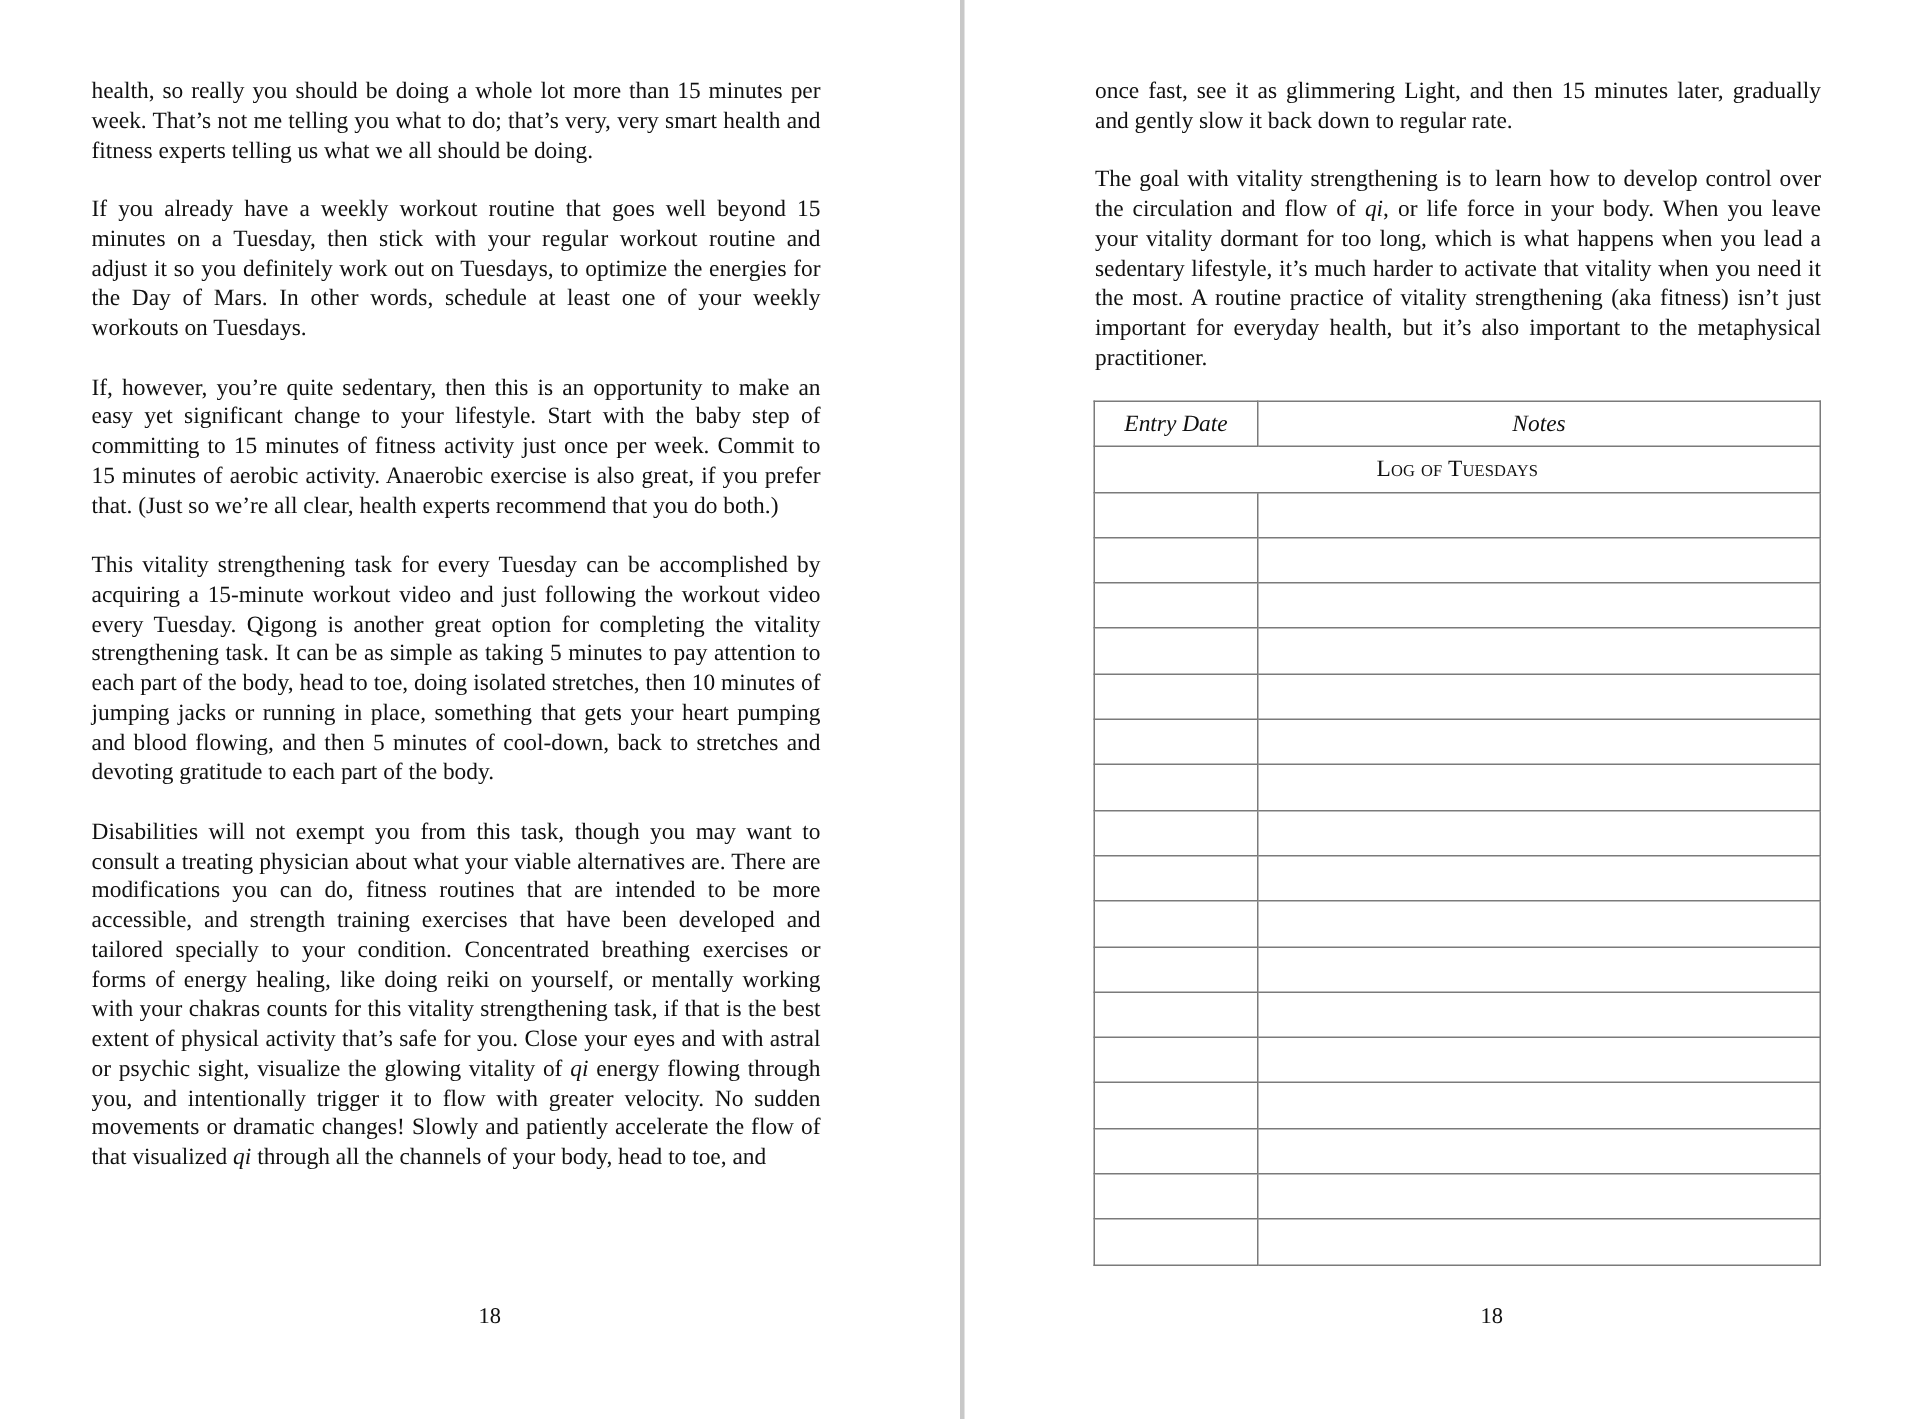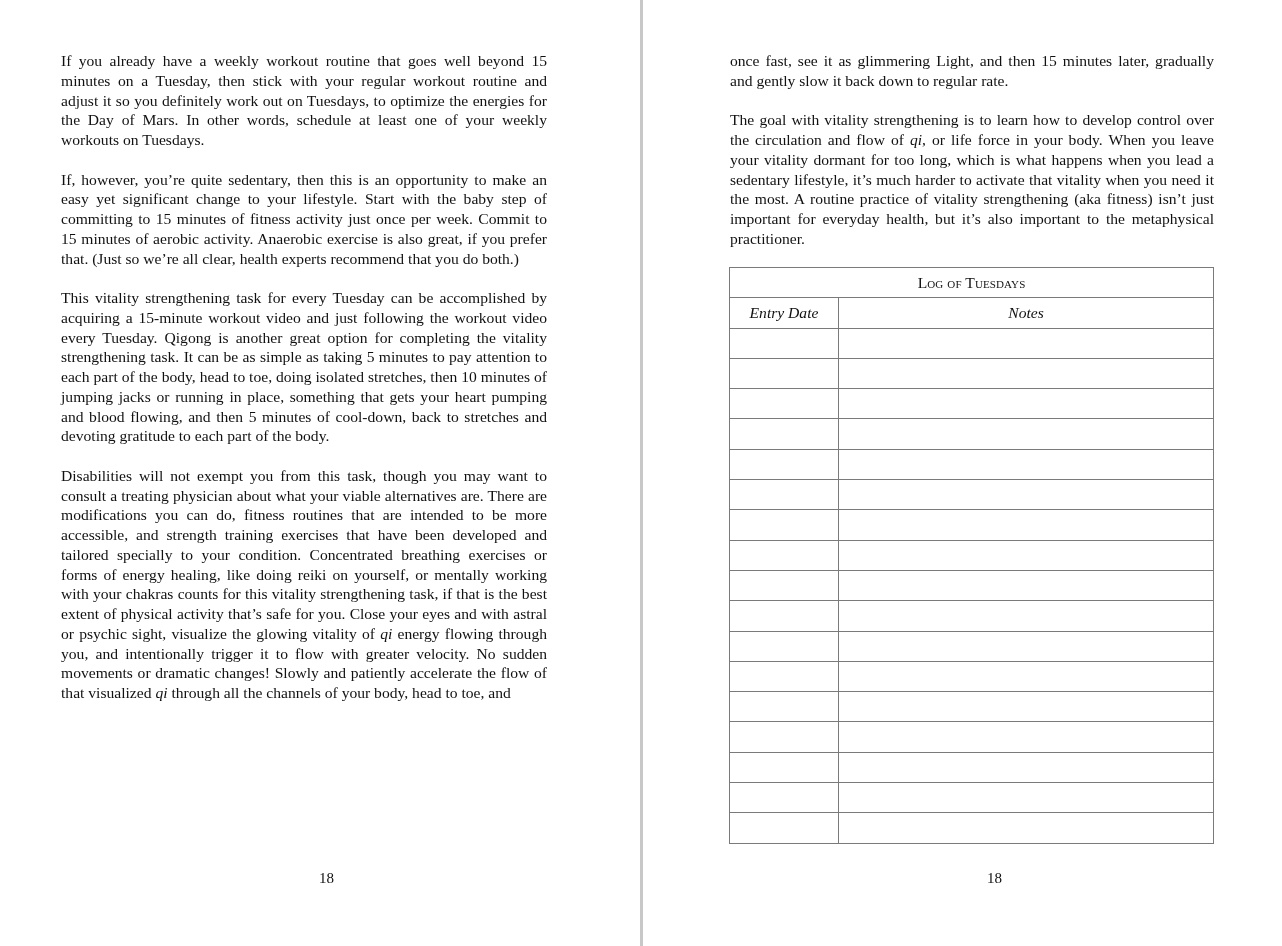--- a/index.html
+++ b/index.html
@@ -88,20 +88,21 @@
     .col-date { width: 109px; }
     .col-notes { width: auto; }
   </style>
 </head>
 <body>
 
 <div class="spread">
 
   <div class="page page-left">
     <div class="text-block">
+      <p>health, so really you should be doing a whole lot more than 15 minutes per week. That’s not me telling you what to do; that’s very, very smart health and fitness experts telling us what we all should be doing.</p>
       <p>If you already have a weekly workout routine that goes well beyond 15 minutes on a Tuesday, then stick with your regular workout routine and adjust it so you definitely work out on Tuesdays, to optimize the energies for the Day of Mars. In other words, schedule at least one of your weekly workouts on Tuesdays.</p>
       <p>If, however, you’re quite sedentary, then this is an opportunity to make an easy yet significant change to your lifestyle. Start with the baby step of committing to 15 minutes of fitness activity just once per week. Commit to 15 minutes of aerobic activity. Anaerobic exercise is also great, if you prefer that. (Just so we’re all clear, health experts recommend that you do both.)</p>
       <p>This vitality strengthening task for every Tuesday can be accomplished by acquiring a 15-minute workout video and just following the workout video every Tuesday. Qigong is another great option for completing the vitality strengthening task. It can be as simple as taking 5 minutes to pay attention to each part of the body, head to toe, doing isolated stretches, then 10 minutes of jumping jacks or running in place, something that gets your heart pumping and blood flowing, and then 5 minutes of cool-down, back to stretches and devoting gratitude to each part of the body.</p>
       <p class="last"><span>Disabilities will not exempt you from this task, though you may want to consult a treating physician about what your viable alternatives are. There are modifications you can do, fitness routines that are intended to be more accessible, and strength training exercises that have been developed and tailored specially to your condition. Concentrated breathing exercises or forms of energy healing, like doing reiki on yourself, or mentally working with your chakras counts for this vitality strengthening task, if that is the best extent of physical activity that’s safe for you. Close your eyes and with astral or psychic sight, visualize the glowing vitality of </span><em>qi</em><span> energy flowing through you, and intentionally trigger it to flow with greater velocity. No sudden movements or dramatic changes! Slowly and patiently accelerate the flow of that visualized </span><em>qi</em><span> through all the channels of your body, head to toe, and</span></p>
     </div>
     <div class="page-number">18</div>
   </div>
 
   <div class="gutter"></div>
 
@@ -111,26 +112,26 @@
       <p class="last"><span>The goal with vitality strengthening is to learn how to develop control over the circulation and flow of </span><em>qi</em><span>, or life force in your body. When you leave your vitality dormant for too long, which is what happens when you lead a sedentary lifestyle, it’s much harder to activate that vitality when you need it the most. A routine practice of vitality strengthening (aka fitness) isn’t just important for everyday health, but it’s also important to the metaphysical practitioner.</span></p>
     </div>
 
     <table class="log-table">
       <colgroup>
         <col class="col-date">
         <col class="col-notes">
       </colgroup>
       <thead>
         <tr>
-          <th colspan="2" class="title-cell">Log of Tuesdays</th>
-        </tr>
-        <tr>
           <th class="col-head">Entry Date</th>
           <th class="col-head">Notes</th>
         </tr>
+        <tr>
+          <th colspan="2" class="title-cell">Log of Tuesdays</th>
+        </tr>
       </thead>
       <tbody id="log-body">
           <tr>
             <td></td>
             <td></td>
           </tr>
           <tr>
             <td></td>
             <td></td>
           </tr>

